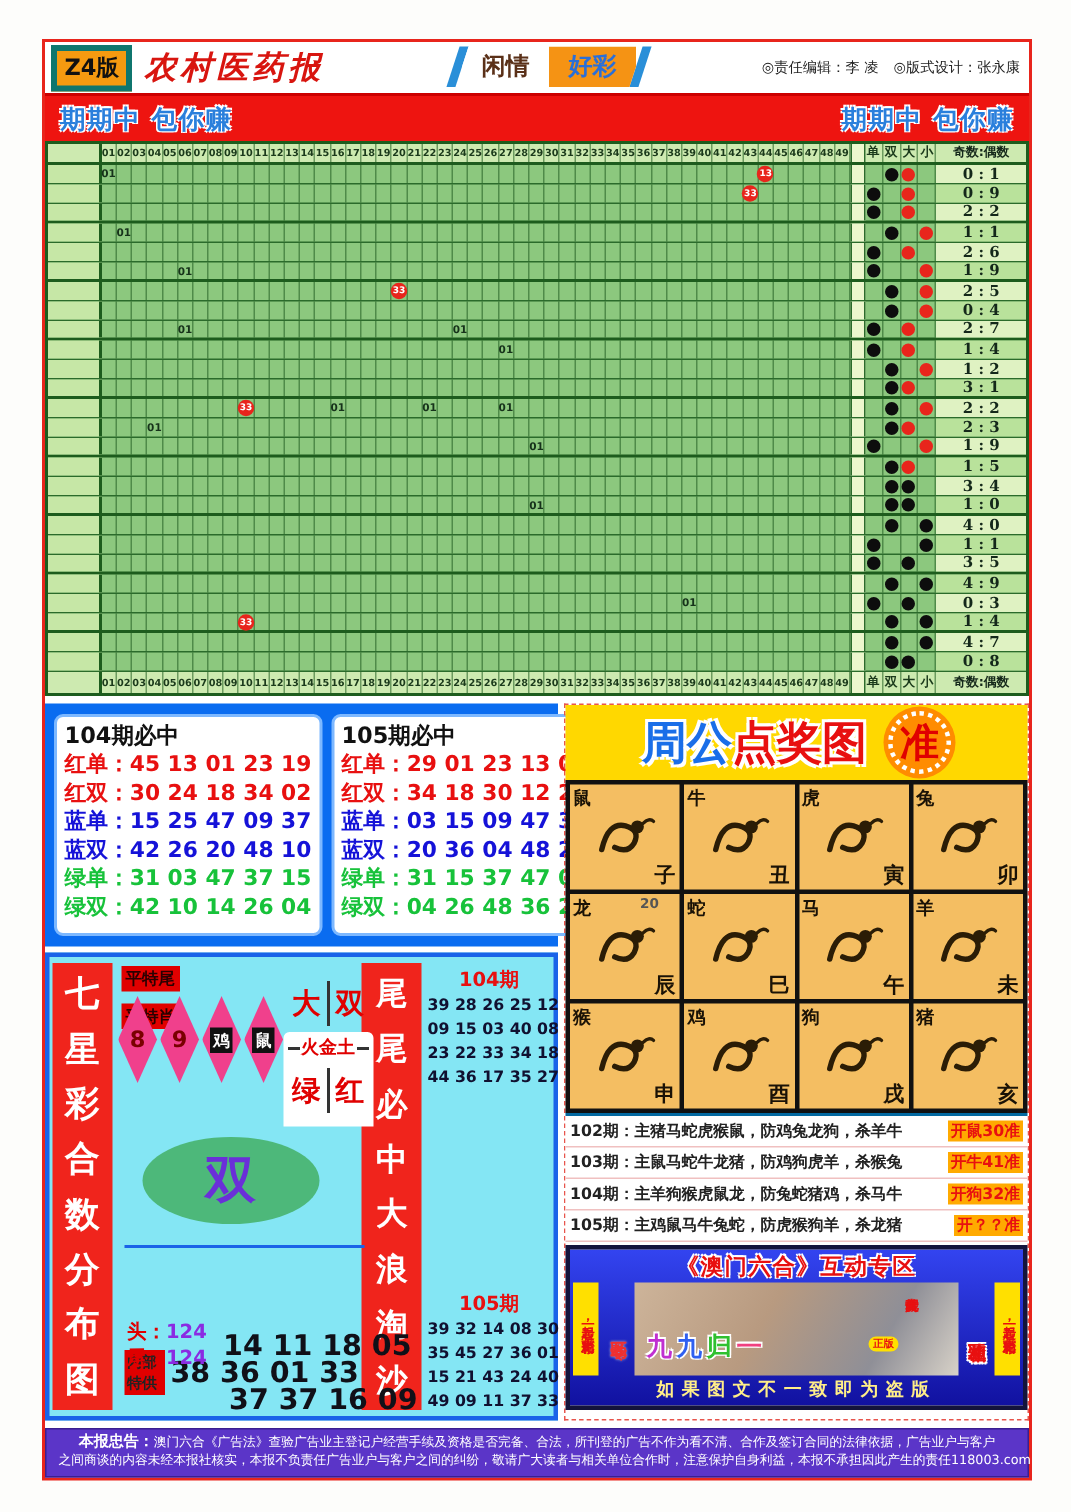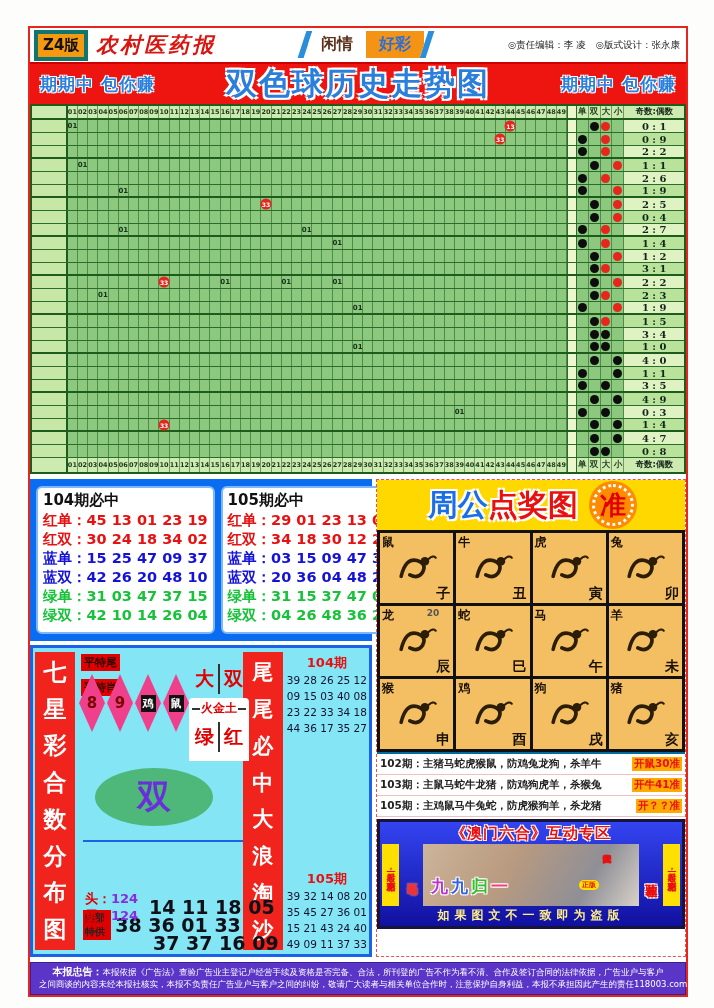--- a/index.html
+++ b/index.html
@@ -10,21 +10,21 @@
   .masthead { height:34px; display:flex; align-items:center; background:#fff; padding:0 4px; position:relative; }
   .edition { background:#f59a10; color:#111; font-weight:bold; font-size:15px; padding:2px 5px; border:4px solid #0f766e; }
   .papername { color:#d8150f; font-weight:bold; font-size:21px; letter-spacing:3px; margin-left:8px; font-family:"DejaVu Serif","Liberation Serif",serif; font-style:italic; }
   .center-banner { position:absolute; left:272px; top:3px; width:128px; height:27px; display:flex; transform:skewX(-18deg); border-left:6px solid #2a8fd8; border-right:6px solid #2a8fd8; overflow:hidden; }
   .cb-half { flex:1; display:flex; align-items:center; justify-content:center; font-size:16px; font-weight:bold; transform:skewX(18deg); font-family:"DejaVu Serif","Liberation Serif",serif; }
   .cb-left { background:#fff; color:#5a3018; }
   .cb-right { background:#f59314; color:#2a6fd8; }
   .credits { margin-left:auto; font-size:9.5px; color:#222; display:flex; gap:10px; padding-right:2px; }
 
   
-  .banner { height:42px; background:#ee1410; display:flex; align-items:center; justify-content:space-between; padding:0 10px; border-top:2px solid #c00; }
+  .banner { height:32px; background:#ee1410; display:flex; align-items:center; justify-content:space-between; padding:0 10px; border-top:2px solid #c00; }
   .banner .side { color:#2a7fdc; font-size:17px; font-weight:bold; letter-spacing:1px;
     text-shadow:-1px -1px 0 #fff,1px -1px 0 #fff,-1px 1px 0 #fff,1px 1px 0 #fff; }
   .banner .big { color:#2a7fdc; font-size:31px; font-weight:bold; letter-spacing:2px;
     text-shadow:-2px -2px 0 #fff,2px -2px 0 #fff,-2px 2px 0 #fff,2px 2px 0 #fff; }
 
   
   .chart { border:2px solid #1d5c1d; background:#8cc87e; }
   .g-row { display:flex; height:13px; border-bottom:1px solid #2b6b2b; }
   .g-row.r3 { border-bottom:2px solid #1d5c1d; }
   .g-row.head { height:14px; background:#cdeab0; border-bottom:2px solid #1d5c1d; }
@@ -81,21 +81,21 @@
   .qx-line { position:absolute; top:192px; left:6px; width:160px; height:2px; background:#1a63e8; }
   .neibu { position:absolute; top:218px; left:6px; display:flex; align-items:center; gap:4px;margin-top:44px; }
   .neibu-tag { background:#e00000; color:#222; font-size:10px; font-weight:bold; padding:1px 2px; }
   .bignum { font-size:19px; font-weight:bold; color:#101018; white-space:nowrap; }
   .headtail { position:absolute; top:242px; left:8px; font-size:13px; font-weight:bold; line-height:17px; }
   .headtail .lab { color:#e00000; } .headtail .val { color:#8a2be2; }
   .qx-num2 { position:absolute; top:248px; left:72px; }
   .qx-num3 { position:absolute; top:284px; left:76px; }
   .qx-nums { width:86px; padding:6px 2px 2px 2px; display:flex; flex-direction:column; justify-content:space-between; }
   .qn-title { color:#e81010; font-weight:bold; font-size:13px; text-align:center; }
-  .qn-row { font-size:10.5px; font-weight:normal; color:#101030; white-space:nowrap; text-align:center; line-height:16px; }
+  .qn-row { font-size:10.5px; font-weight:bold; color:#101030; white-space:nowrap; text-align:center; line-height:16px; }
 
   
   .zg-title { height:50px; background:#ffd800; display:flex; align-items:center; justify-content:center; gap:14px; }
   .zg-chars { display:flex; }
   .zg-chars span { font-size:30px; font-weight:bold; font-family:"DejaVu Serif","Liberation Serif",serif;
     text-shadow:-2px -2px 0 #fff,2px -2px 0 #fff,-2px 2px 0 #fff,2px 2px 0 #fff; }
   .zg-badge { width:42px; height:42px; border-radius:50%; background:#ff8c00; border:3px dotted #fff; box-shadow:0 0 0 3px #ff8c00; display:flex; align-items:center; justify-content:center; color:#e00000; font-size:26px; font-weight:bold; }
   .zodiac { background:#111; padding:3px; display:grid; grid-template-columns:repeat(4,1fr); gap:3px; }
   .zo-cell { height:70px; background:#f4be62; position:relative; }
   .zo-animal { position:absolute; top:1px; left:2px; font-size:12px; font-weight:bold; color:#1a1206; font-family:"DejaVu Serif","Liberation Serif",serif; }
@@ -142,21 +142,20 @@
       <span class="cb-half cb-right">好彩</span>
     </span>
     <span class="credits">
       <span>◎责任编辑：李 凌</span>
       <span>◎版式设计：张永康</span>
     </span>
   </div>
 
   <div class="banner">
     <span class="side">期期中 包你赚</span>
-    <span class="big">双色球历史走势图</span>
     <span class="side">期期中 包你赚</span>
   </div>
 
   <div class="chart">
       <div class="g-row head">
         <div class="c-label"></div>
         <div class="c-grid">
           <div class="gcell num">01</div>
           <div class="gcell num">02</div>
           <div class="gcell num">03</div>
@@ -2133,21 +2132,21 @@
         <div class="qx-nums">
             <div>
               <div class="qn-title">104期</div>
               <div class="qn-row">39 28 26 25 12</div>
               <div class="qn-row">09 15 03 40 08</div>
               <div class="qn-row">23 22 33 34 18</div>
               <div class="qn-row">44 36 17 35 27</div>
             </div>
             <div>
               <div class="qn-title">105期</div>
-              <div class="qn-row">39 32 14 08 20</div>
+              <div class="qn-row">39 32 14 08 30</div>
               <div class="qn-row">35 45 27 36 01</div>
               <div class="qn-row">15 21 43 24 40</div>
               <div class="qn-row">49 09 11 37 33</div>
             </div>
           </div>
       </div>
     </div>
 
     <div class="col-right">
       <div class="zg-title">
@@ -2272,20 +2271,24 @@
           </div>
         </div>
       <div class="tips">
           <div class="tip-row">
             <span class="tip-text">102期：主猪马蛇虎猴鼠，防鸡兔龙狗，杀羊牛</span>
             <span class="tip-res">开鼠30准</span>
           </div>
           <div class="tip-row">
             <span class="tip-text">103期：主鼠马蛇牛龙猪，防鸡狗虎羊，杀猴兔</span>
             <span class="tip-res">开牛41准</span>
+          </div>
+          <div class="tip-row">
+            <span class="tip-text">104期：主羊狗猴虎鼠龙，防兔蛇猪鸡，杀马牛</span>
+            <span class="tip-res">开狗32准</span>
           </div>
           <div class="tip-row">
             <span class="tip-text">105期：主鸡鼠马牛兔蛇，防虎猴狗羊，杀龙猪</span>
             <span class="tip-res">开？？准</span>
           </div>
         </div>
 
       <div class="macau">
         <div class="mc-banner">《澳门六合》互动专区</div>
         <div class="mc-mid">
@@ -2303,16 +2306,16 @@
           </div>
           <div class="vtext mc-verify">互相验证</div>
           <div class="vtext mc-ystrip">一起看，更精彩！</div>
         </div>
         <div class="mc-bottom">如果图文不一致即为盗版</div>
       </div>
     </div>
   </div>
 
   <div class="footer">
-    <div class="ft-line"><span class="ft-label">本报忠告：</span><span>本报依据《广告法》查验广告业主登记户经营手续及资格是否完备、合法，所刊登的广告不作为看不清、合作及签订合同的法律依据，广告业户与客户</span></div>
+    <div class="ft-line"><span class="ft-label">本报忠告：</span><span>澳门六合《广告法》查验广告业主登记户经营手续及资格是否完备、合法，所刊登的广告不作为看不清、合作及签订合同的法律依据，广告业户与客户</span></div>
     <div class="ft-line">之间商谈的内容未经本报社核实，本报不负责任广告业户与客户之间的纠纷，敬请广大读者与相关单位合作时，注意保护自身利益，本报不承担因此产生的责任118003.com</div>
   </div>
 </div>
 
 </body></html>

